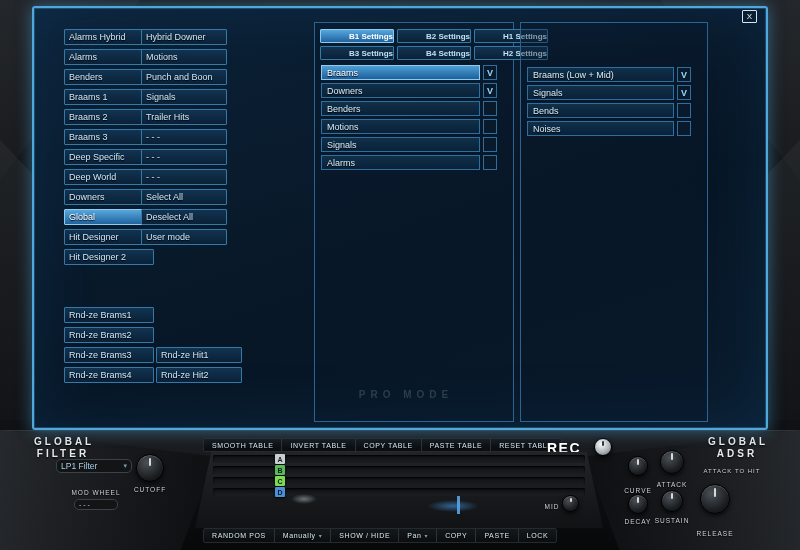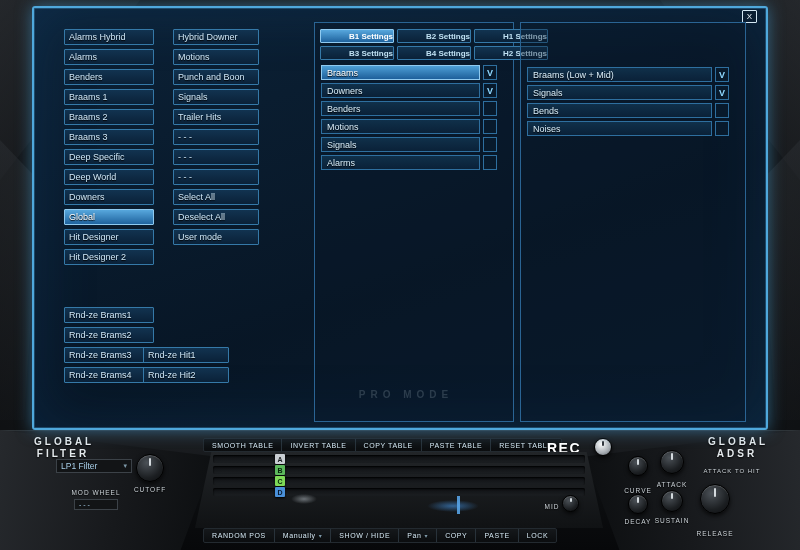--- a/index.html
+++ b/index.html
@@ -28,21 +28,21 @@
   .wing.r { right:0; background:linear-gradient(260deg,#26292d 0%,#17191c 55%,#0c0e10 100%);
     clip-path:polygon(0 22%,100% 0,100% 100%,16% 100%); }
 
   .hw-title { position:absolute; width:58px; text-align:center; color:#e4e9ec;
     font-size:10px; font-weight:bold; letter-spacing:3px; line-height:12px;
     text-shadow:0 1px 2px #000; }
   .hw-label { position:absolute; color:#ccd3d8; font-size:6.5px; letter-spacing:1px;
     text-align:center; text-shadow:0 1px 1px #000; }
 
   .dropdown { position:absolute; display:flex; align-items:center; justify-content:space-between;
-    background:#121416; border:1px solid #3c4248; border-radius:0; color:#a8cfe8;
+    background:#121416; border:1px solid #3c4248; border-radius:5px; color:#a8cfe8;
     font-size:8.5px; padding:0 4px; height:14px; cursor:pointer; }
   .dropdown .chev { color:#7d98a8; font-size:7px; margin-left:4px; }
 
   .knob { position:absolute; border-radius:50%;
     background:radial-gradient(circle at 38% 30%, #4b5157, #1c1f22 62%, #0b0c0e);
     border:1px solid #000;
     box-shadow:inset 0 1px 1px rgba(255,255,255,.2), 0 2px 4px rgba(0,0,0,.7); cursor:pointer; }
   .knob:after { content:""; position:absolute; left:50%; top:10%; width:2px; height:32%;
     background:#d4dade; transform:translateX(-50%); border-radius:1px; }
   .knob.bright { background:radial-gradient(circle at 40% 32%, #ffffff, #a7adb3 60%, #555b61); }
@@ -90,21 +90,21 @@
 
   .col { position:absolute; display:flex; flex-direction:column; gap:4px; }
   .lbtn { height:16px; background:linear-gradient(#123350,#0a2138); border:1px solid #3579a8;
     color:#cfe9fa; font-size:9px; padding:0 4px; display:flex; align-items:center;
     cursor:pointer; border-radius:1px; text-shadow:0 1px 1px #000; white-space:nowrap; }
   .lbtn.sel { background:linear-gradient(#57a7dd,#1f639e); color:#ffffff; border-color:#8fcaf0; }
 
   .panel { position:absolute; top:14px; height:400px; border:1px solid #2a6494;
     background:rgba(8,24,40,.35); }
   .panel.mid { left:280px; width:200px; }
-  .panel.right { left:486px; width:226px; }
+  .panel.right { left:486px; width:188px; }
 
   .tabs { position:absolute; left:5px; top:6px; right:5px; display:grid;
     grid-template-columns:repeat(3,1fr); gap:3px; }
   .tab { height:14px; font-size:8px; font-weight:bold; display:flex; align-items:center;
     justify-content:center; background:linear-gradient(#123350,#0a2138); border:1px solid #3579a8;
     color:#bfe0f2; cursor:pointer; border-radius:1px; white-space:nowrap;padding-left:28px; }
   .tab.active { background:linear-gradient(#57a7dd,#1f639e); color:#fff; border-color:#8fcaf0; }
 
   .rows { position:absolute; left:6px; right:16px; display:flex; flex-direction:column; gap:3px; }
   .panel.mid .rows { top:42px; }
@@ -224,41 +224,41 @@
       <button class="lbtn">Braams 2</button>
       <button class="lbtn">Braams 3</button>
       <button class="lbtn">Deep Specific</button>
       <button class="lbtn">Deep World</button>
       <button class="lbtn">Downers</button>
       <button class="lbtn sel">Global</button>
       <button class="lbtn">Hit Designer</button>
       <button class="lbtn">Hit Designer 2</button>
     </div>
 
-    <div class="col" style="left:139px; top:21px; width:86px;">
+    <div class="col" style="left:107px; top:21px; width:86px;">
       <button class="lbtn">Hybrid Downer</button>
       <button class="lbtn">Motions</button>
       <button class="lbtn">Punch and Boon</button>
       <button class="lbtn">Signals</button>
       <button class="lbtn">Trailer Hits</button>
       <button class="lbtn">- - -</button>
       <button class="lbtn">- - -</button>
       <button class="lbtn">- - -</button>
       <button class="lbtn">Select All</button>
       <button class="lbtn">Deselect All</button>
       <button class="lbtn">User mode</button>
     </div>
 
     <div class="col" style="left:30px; top:299px; width:90px;">
       <button class="lbtn">Rnd-ze Brams1</button>
       <button class="lbtn">Rnd-ze Brams2</button>
       <button class="lbtn">Rnd-ze Brams3</button>
       <button class="lbtn">Rnd-ze Brams4</button>
     </div>
-    <div class="col" style="left:109px; top:339px; width:86px;">
+    <div class="col" style="left:122px; top:339px; width:86px;">
       <button class="lbtn">Rnd-ze Hit1</button>
       <button class="lbtn">Rnd-ze Hit2</button>
     </div>
 
     <div class="panel mid">
       <div class="tabs">
         <button class="tab active">B1 Settings</button>
         <button class="tab">B2 Settings</button>
         <button class="tab">H1 Settings</button>
         <button class="tab">B3 Settings</button>

